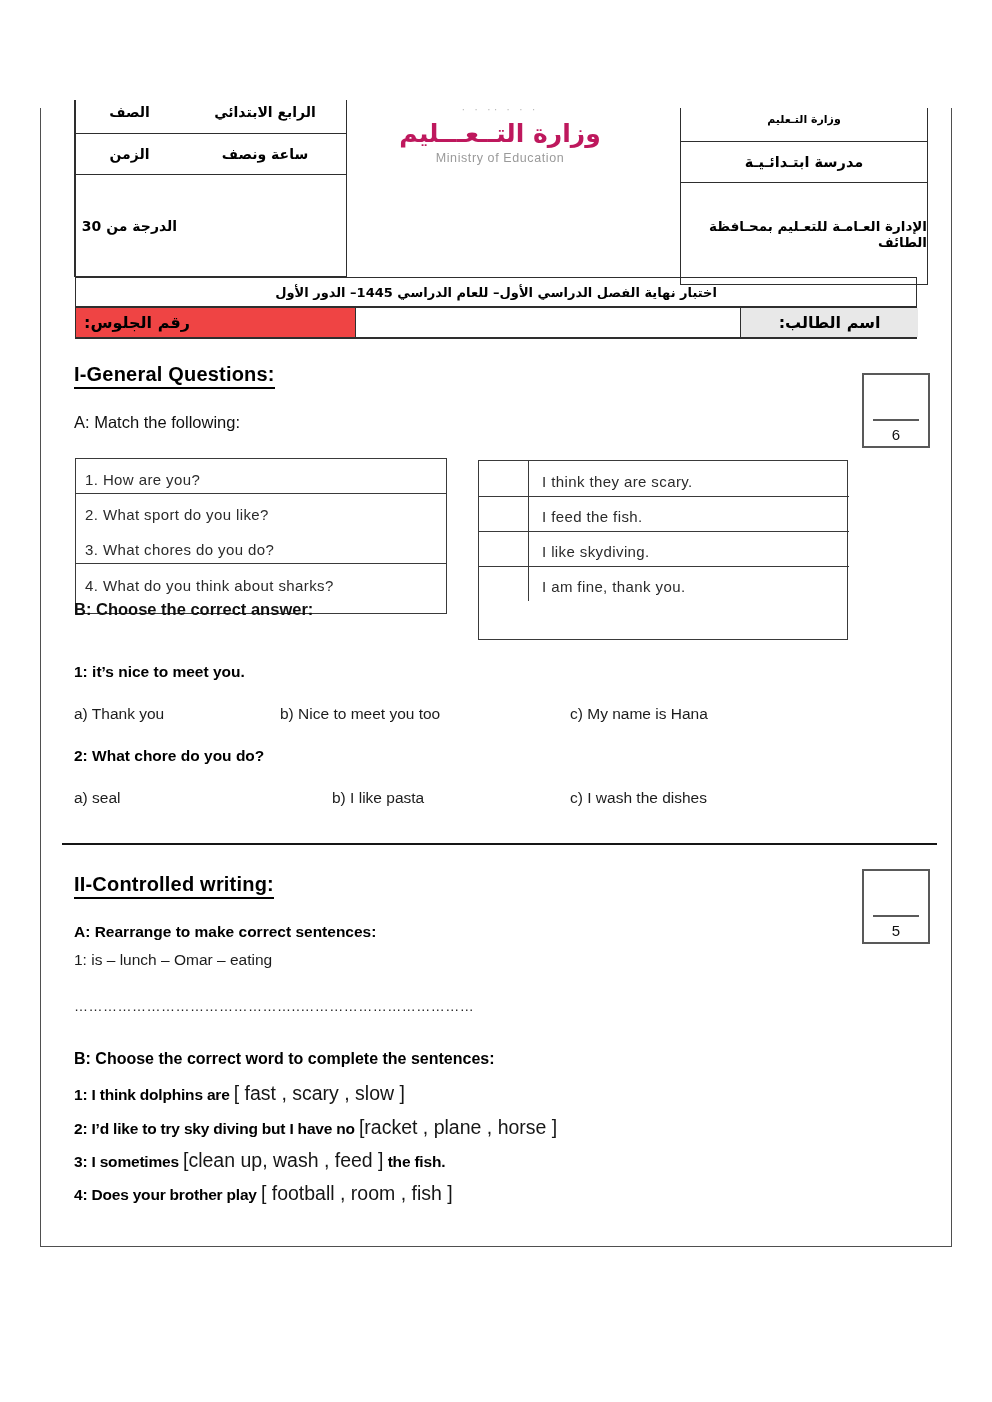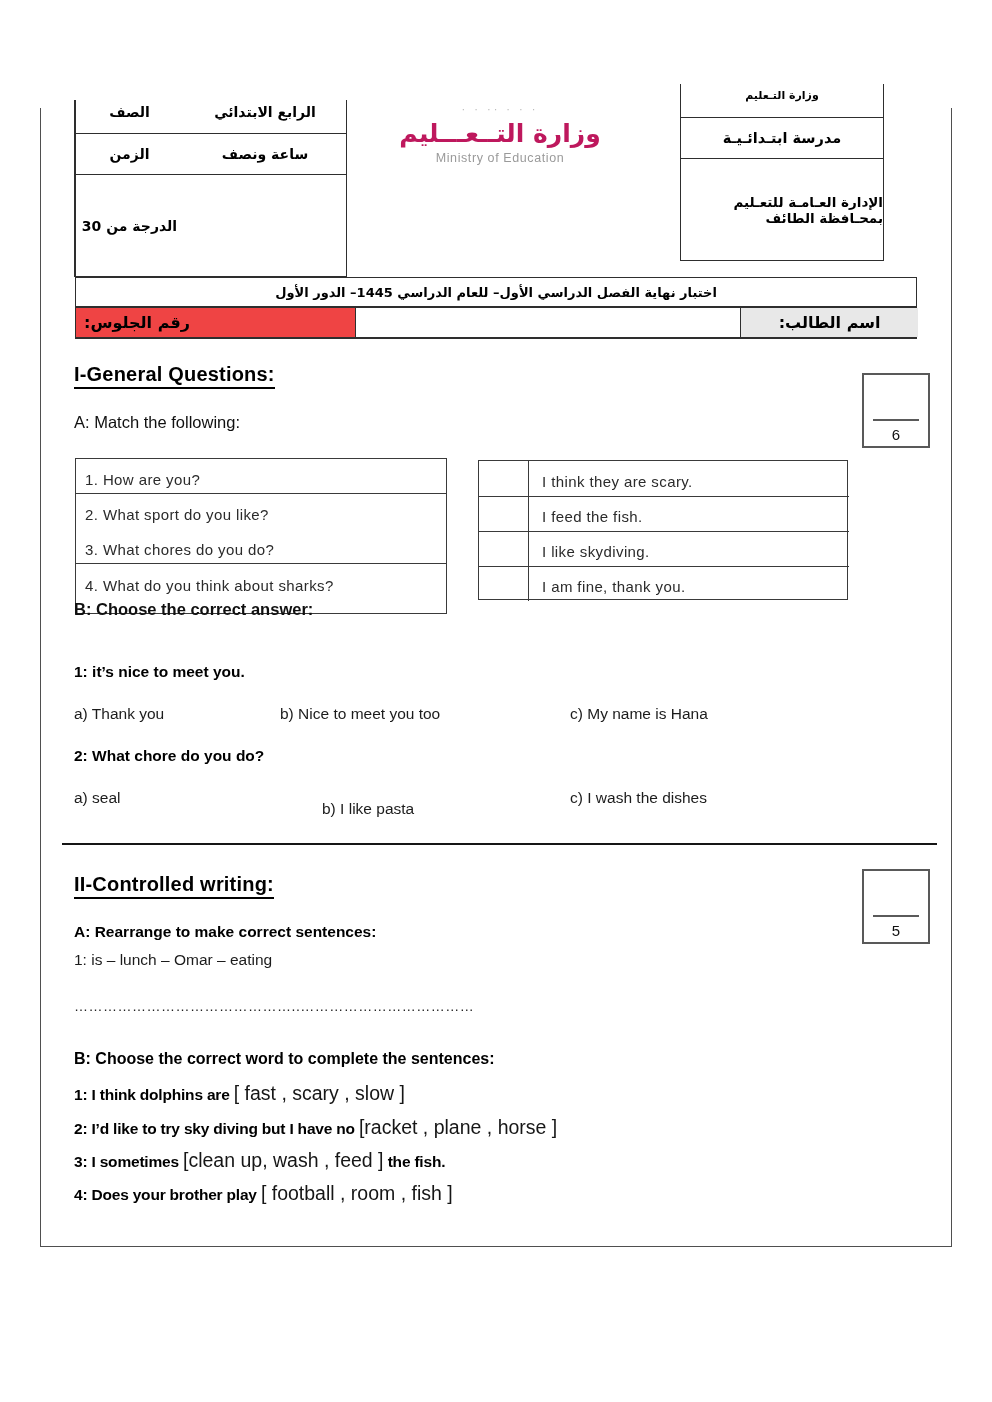--- a/index.html
+++ b/index.html
@@ -17,21 +17,21 @@
   .htable { border:1.6px solid #2e2e2e; border-top:none; }
   #hleft { left:75px; top:100px; width:272px; height:177px; display:grid;
            grid-template-columns:162px 110px; grid-template-rows:33px 41px 103px; }
   #hleft .cell { overflow:hidden; display:flex; align-items:center; justify-content:center;
                  font-weight:bold; font-size:14px; color:#000; }
   #hleft .lbl { border-left:1.6px solid #2e2e2e; }
   #hleft .r2 { border-top:1.6px solid #2e2e2e; }
   #hleft .r3 { border-top:1.6px solid #2e2e2e; }
   .cuttop { position:relative; top:-5px; }
 
-  #hright { left:680px; top:84px; width:204px; height:177px; display:grid; grid-template-rows:33px 41px 103px; }
+  #hright { left:680px; top:108px; width:248px; height:177px; display:grid; grid-template-rows:33px 41px 103px; }
   #hright .cell { overflow:hidden; display:flex; align-items:center; justify-content:center;
                   font-weight:bold; color:#000; }
   #hright .r1 { font-size:11px; }
   #hright .r2 { border-top:1.6px solid #2e2e2e; font-size:13.5px; }
   #hright .r3 { border-top:1.6px solid #2e2e2e; font-size:14.5px; }
 
   
   #logo { left:385px; top:103px; width:230px; text-align:center; }
   #logo .dots { color:#b9b9b9; font-size:11px; letter-spacing:3px; height:16px; }
   #logo .mark { color:#be185d; font-size:25px; font-weight:bold; line-height:30px; }
@@ -55,21 +55,21 @@
   
   .scorebox { width:68px; height:75px; border:2px solid #595959; background:#fff; }
   .scorebox .line { position:absolute; left:9px; right:9px; top:44px; border-top:2px solid #5a5a5a; }
   .scorebox .num { position:absolute; left:0; right:0; bottom:3px; text-align:center; font-size:15px; color:#111; }
 
   
   .mtable { border:1.7px solid #3a3a3a; background:#fff; }
   #mleft { left:75px; top:458px; width:372px; height:156px; display:grid; grid-template-rows:34px 35px 35px 36px; }
   #mleft .row { display:flex; align-items:flex-end; padding:0 0 5px 9px; font-size:15px; color:#2b2b2b; letter-spacing:0.4px; }
   #mleft .b-top { border-top:1.5px solid #3a3a3a; }
-  #mright { left:478px; top:460px; width:370px; height:140px; display:grid;
+  #mright { left:478px; top:460px; width:370px; height:180px; display:grid;
             grid-template-columns:50px 320px; grid-template-rows:35px 35px 35px 35px; }
   #mright .num { border-right:1.5px solid #3a3a3a; }
   #mright .b-top { border-top:1.5px solid #3a3a3a; }
   #mright .ans { display:flex; align-items:flex-end; padding:0 0 6px 13px; font-size:15px; color:#2b2b2b; letter-spacing:0.4px; }
 
   .t16 { font-size:16.5px; color:#101010; }
   .qbold { font-size:15.5px; font-weight:700; color:#000; }
   .opt { font-size:15.5px; color:#1c1c1c; }
 
   #divider { left:62px; top:843px; width:875px; border-top:2px solid #151515; }
@@ -170,21 +170,21 @@
 
   <div class="abs t16" style="left:74px; top:600px;font-weight:bold;">B: Choose the correct answer:</div>
 
   <div class="abs qbold" style="left:74px; top:663px;">1: it’s nice to meet you.</div>
   <div class="abs opt" style="left:74px; top:705px;">a) Thank you</div>
   <div class="abs opt" style="left:280px; top:705px;">b) Nice to meet you too</div>
   <div class="abs opt" style="left:570px; top:705px;">c) My name is Hana</div>
 
   <div class="abs qbold" style="left:74px; top:747px;">2: What chore do you do?</div>
   <div class="abs opt" style="left:74px; top:789px;">a) seal</div>
-  <div class="abs opt" style="left:322px; top:789px;margin-top:11px;">b) I like pasta</div>
+  <div class="abs opt" style="left:332px; top:789px;">b) I like pasta</div>
   <div class="abs opt" style="left:570px; top:789px;">c) I wash the dishes</div>
 
   <div id="divider" class="abs"></div>
 
   <div class="abs" style="left:74px; top:873px;">
     <span class="secheading">II-Controlled writing:</span>
   </div>
   <div class="abs scorebox" style="left:862px; top:869px;">
     <div class="line"></div>
     <div class="num">5</div>

